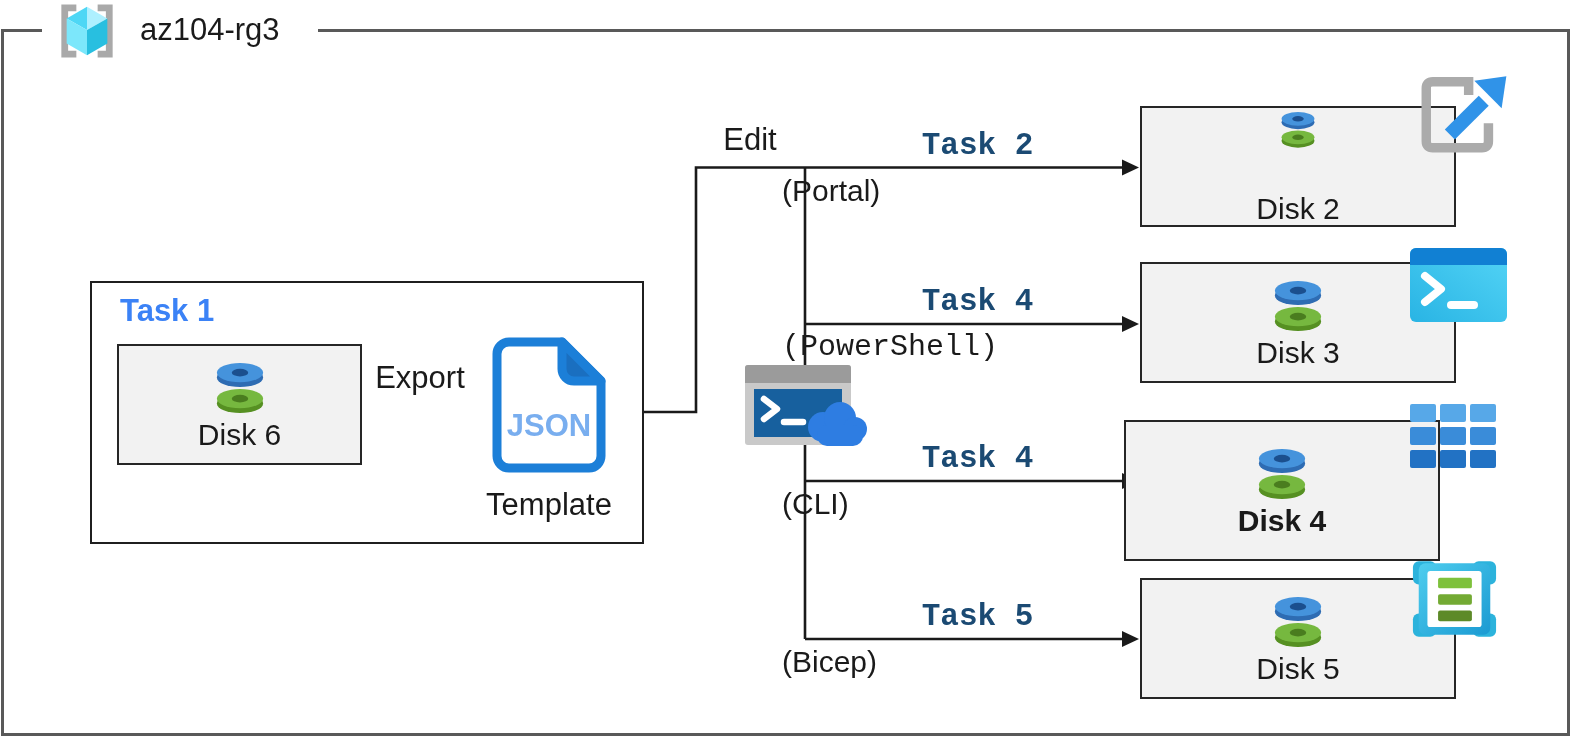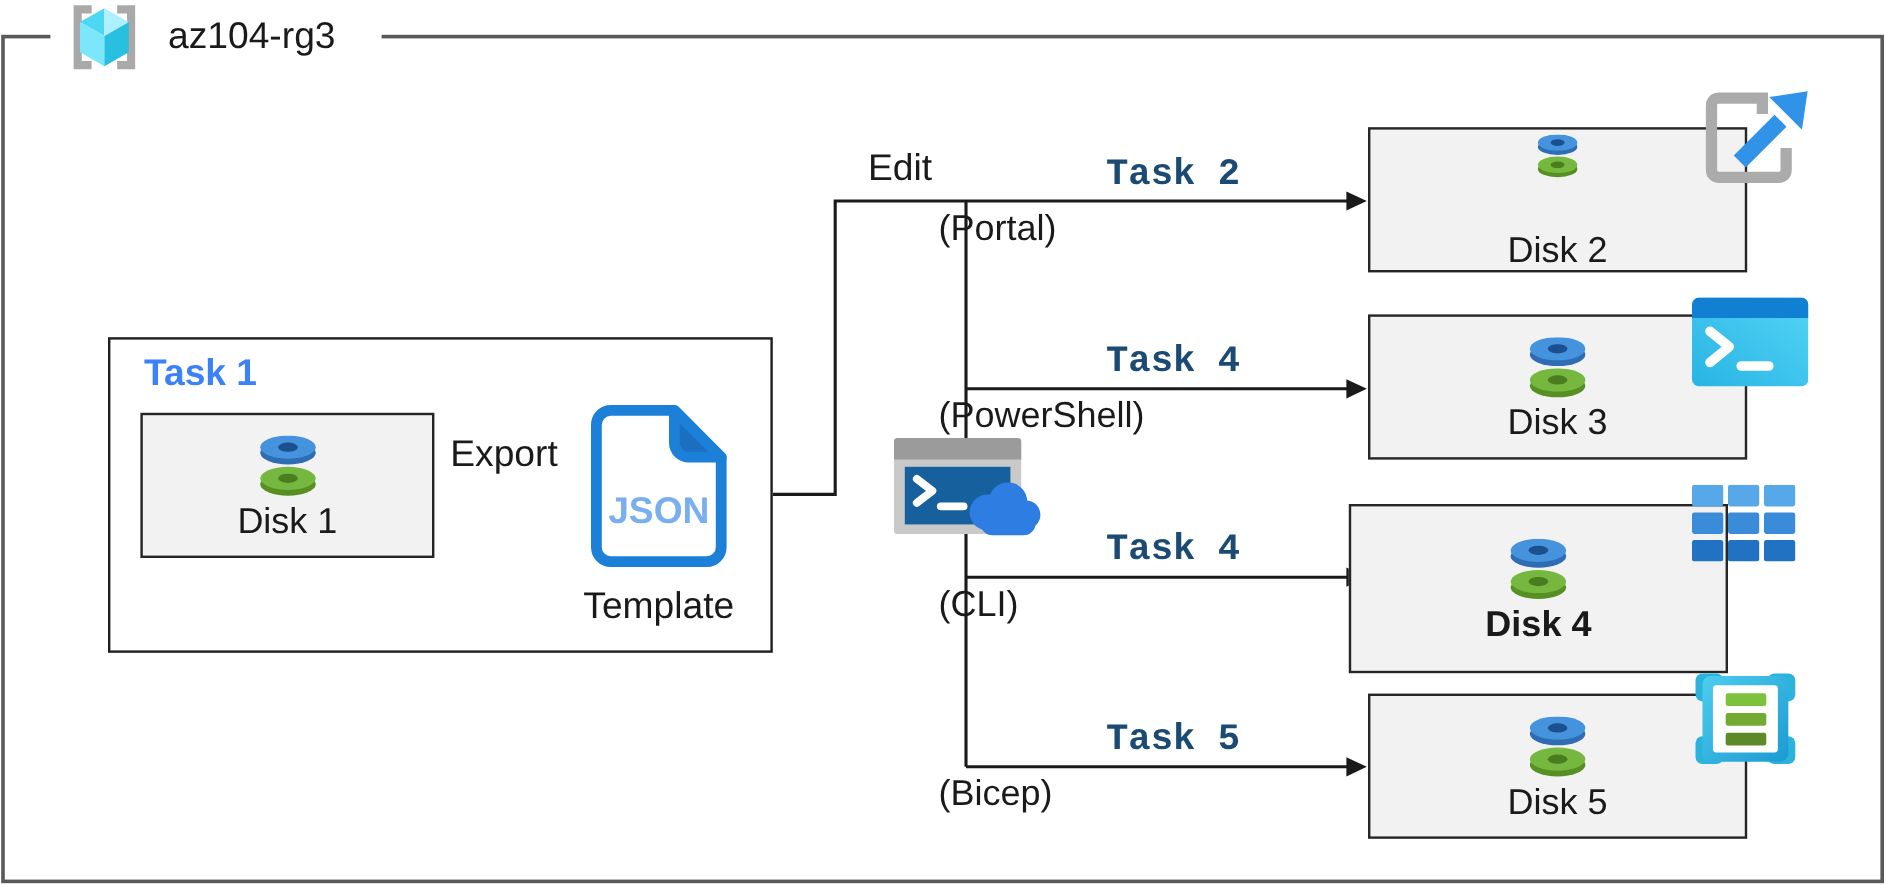--- a/index.html
+++ b/index.html
@@ -85,21 +85,21 @@
           <ellipse cx="32" cy="42" rx="24" ry="10" fill="#569022"></ellipse>
           <ellipse cx="32" cy="37" rx="24" ry="10" fill="#76b83f"></ellipse>
           <ellipse cx="32" cy="37" rx="8.5" ry="4" fill="#4a7d1f"></ellipse>
           <ellipse cx="32" cy="15" rx="24" ry="10" fill="#2e6cb3"></ellipse>
           <ellipse cx="32" cy="10" rx="24" ry="10" fill="#4593dc"></ellipse>
           <ellipse cx="32" cy="10" rx="8.5" ry="4" fill="#1b4f8e"></ellipse>
         </g>
       </defs>
       <use href="#disk3d"></use>
     </svg>
-    <span class="disk-label">Disk 1</span>
+    <span class="disk-label">Disk 6</span>
   </div>
 
   <div class="flow-label" style="left:360px;top:360px;width:120px;">Export</div>
 
   <svg class="abs" style="left:492px;top:337px;" width="114" height="136" viewBox="0 0 114 136">
     <path d="M70,5 H17 a12,12 0 0 0 -12,12 V119 a12,12 0 0 0 12,12 H97 a12,12 0 0 0 12,-12 V44 Z" fill="#ffffff" stroke="#1c7fd8" stroke-width="9" stroke-linejoin="round"></path>
     <path d="M70,5 V32 a12,12 0 0 0 12,12 H109 Z" fill="#1a6fc0" stroke="#1c7fd8" stroke-width="9" stroke-linejoin="round"></path>
     <text x="57" y="99" text-anchor="middle" font-size="31" font-weight="bold" fill="#79aeef">JSON</text>
   </svg>
 
@@ -115,21 +115,21 @@
       </svg>
     <span class="disk-label">Disk 2</span>
   </div>
   <svg class="abs" style="left:1414px;top:63px;" width="98" height="96" viewBox="0 0 104 98">
     <path d="M58,32 V18 H20 Q13,18 13,25 V81 Q13,88 20,88 H72 Q79,88 79,81 V62" fill="none" stroke="#ababab" stroke-width="10"></path>
     <line x1="38" y1="74" x2="74" y2="38" stroke="#3093e8" stroke-width="15"></line>
     <polygon points="98,12 64,17 93,46" fill="#3093e8"></polygon>
   </svg>
 
   <div class="task-name" style="top:284px;">Task 4</div>
-  <div class="task-method" style="top:330px;">(PowerShell)</div>
+  <div class="task-method" style="top:330px;font-family:Liberation Mono, monospace;">(PowerShell)</div>
   <div class="disk-box" style="left:1140px;top:262px;width:316px;height:121px;">
     <svg width="62" height="52" viewBox="0 0 64 54">
         <use href="#disk3d"></use>
       </svg>
     <span class="disk-label">Disk 3</span>
   </div>
   <svg class="abs" style="left:1410px;top:248px;" width="97" height="74" viewBox="0 0 97 74">
     <defs>
       <linearGradient id="psg" x1="0" y1="1" x2="1" y2="0">
         <stop offset="0" stop-color="#29b4e4"></stop>

